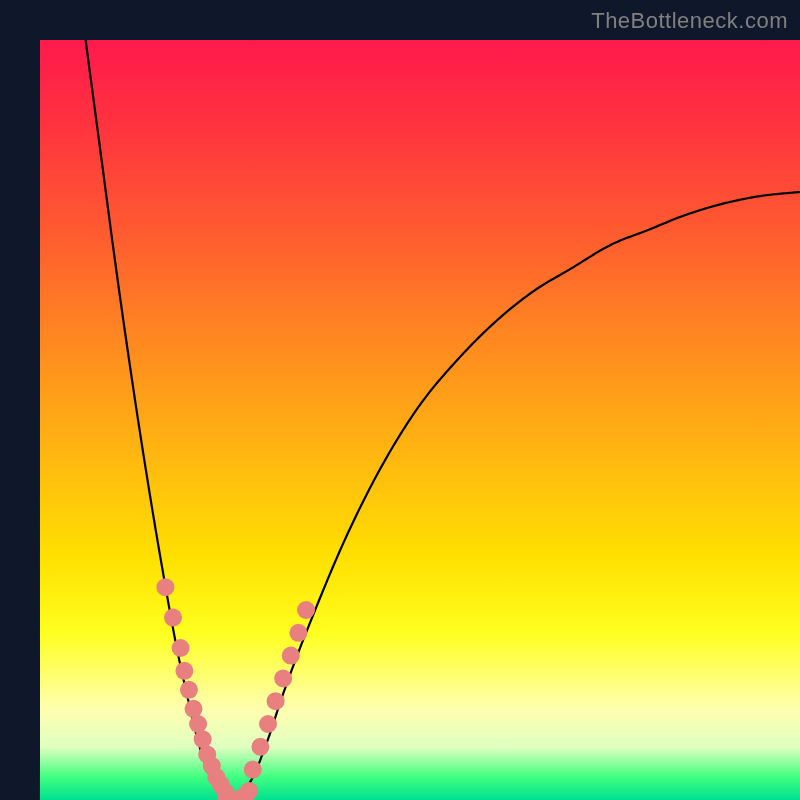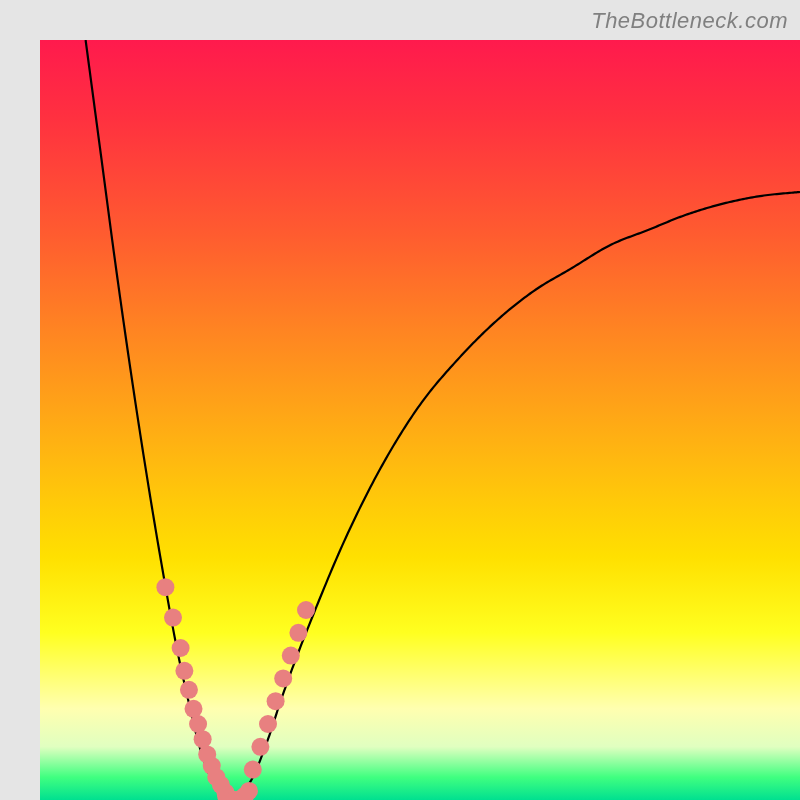--- a/index.html
+++ b/index.html
@@ -1,17 +1,17 @@
 <!DOCTYPE html>
 <html><head>
   <meta charset="utf-8">
   <style>
     * { margin: 0; padding: 0; box-sizing: border-box; }
     body { width: 800px; height: 800px; overflow: hidden; position: relative; font-family: Arial, sans-serif; }
-    .container { width: 800px; height: 800px; background: #e5e5e5; position: relative; font-style: italic; }
+    .container { width: 800px; height: 800px; background: #0f172a; position: relative; }
     .plot-area { position: absolute; left: 40px; top: 40px; width: 760px; height: 760px; background: linear-gradient(to bottom, #ff1a4d 0%, #ff3040 10%, #ff5a30 25%, #ff8a20 40%, #ffb810 55%, #ffe000 68%, #ffff20 78%, #ffffb0 88%, #e0ffc0 93%, #40ff80 97%, #00e090 100%); }
     .watermark { position: absolute; top: 8px; right: 12px; color: #808080; font-size: 22px; font-weight: 500; letter-spacing: 0.5px; z-index: 10; }
     svg.curves { position: absolute; left: 40px; top: 40px; width: 760px; height: 760px; z-index: 5; }
   </style>
 </head>
 <body>
 
 <div class="container">
   <div class="watermark">TheBottleneck.com</div>
   <div class="plot-area"></div>

